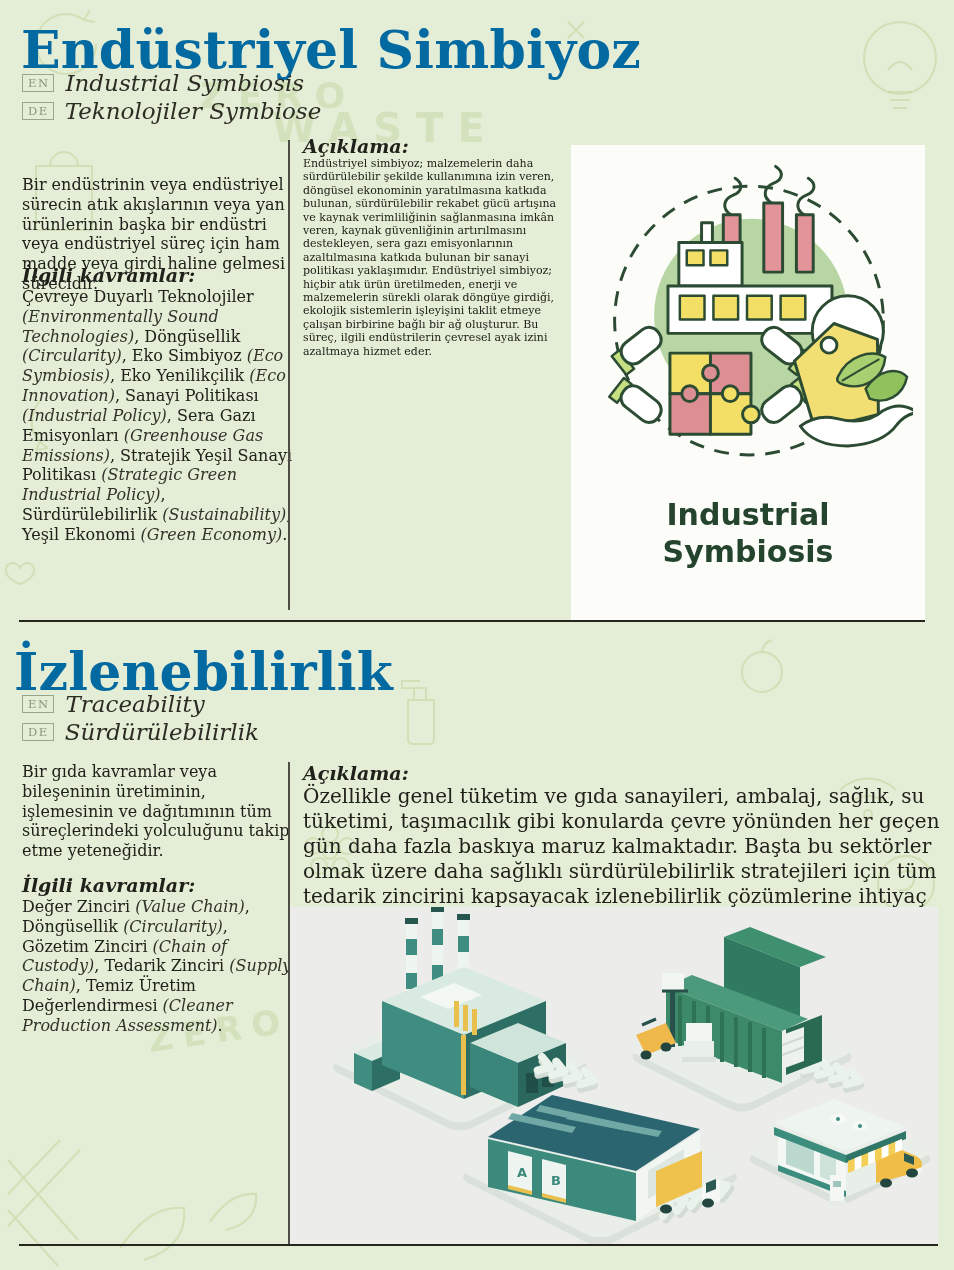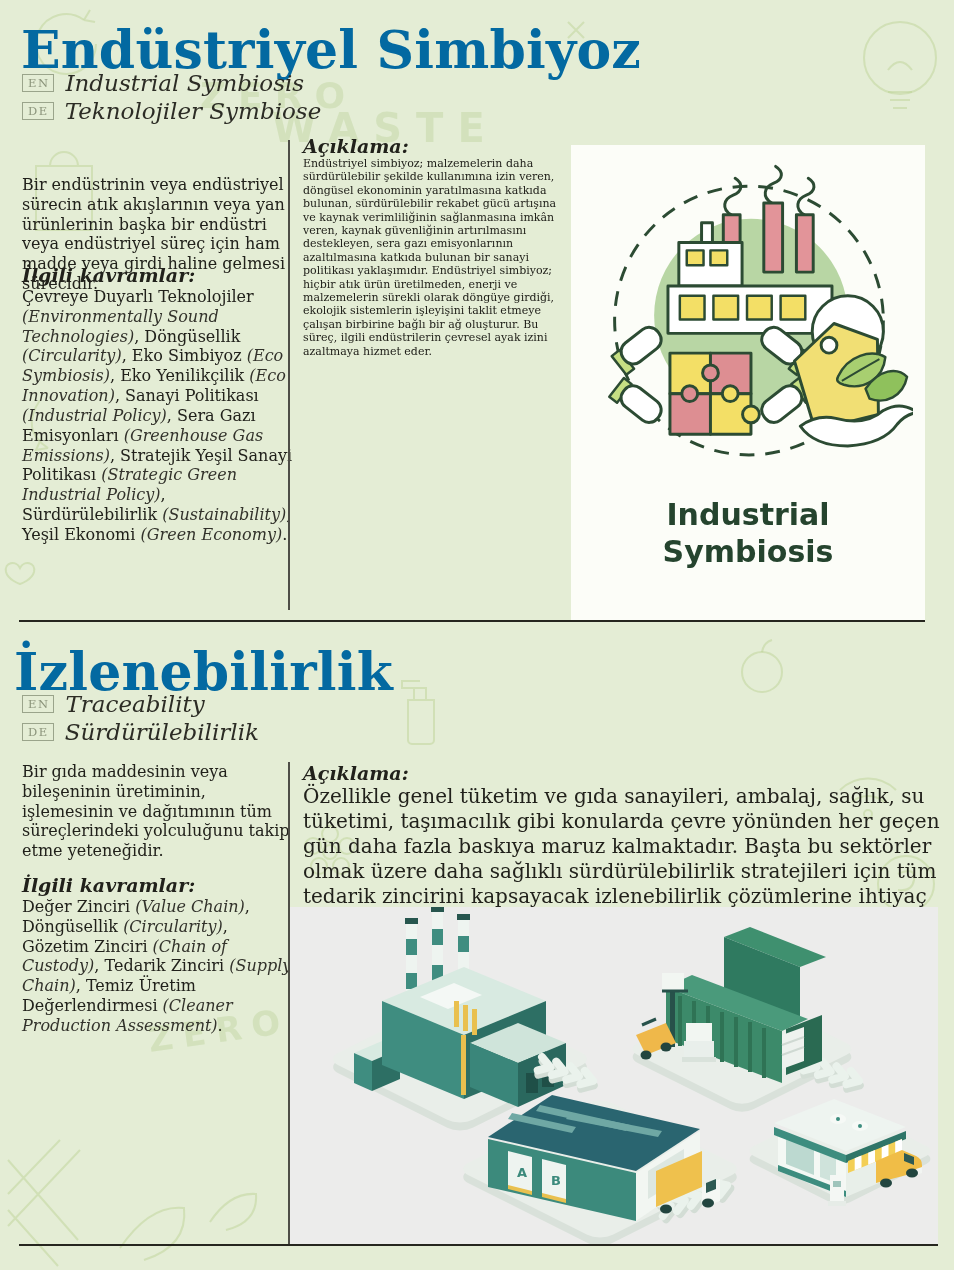--- a/index.html
+++ b/index.html
@@ -154,21 +154,21 @@
 
   <div class="abs lang-row" style="left:22px;top:691px;">
     <span class="lang-badge">EN</span>
     <span class="lang-text">Traceability</span>
   </div>
   <div class="abs lang-row" style="left:22px;top:719px;">
     <span class="lang-badge">DE</span>
     <span class="lang-text">Sürdürülebilirlik</span>
   </div>
 
-  <p class="abs body-text" style="left:22px;top:762px;width:276px;">Bir gıda maddesinin veya bileşeninin üretiminin, işlemesinin ve dağıtımının tüm süreçlerindeki yolculuğunu takip etme yeteneğidir.</p>
+  <p class="abs body-text" style="left:22px;top:762px;width:276px;">Bir gıda kavramlar veya bileşeninin üretiminin, işlemesinin ve dağıtımının tüm süreçlerindeki yolculuğunu takip etme yeteneğidir.</p>
   <p class="abs label" style="left:22px;top:874px;">İlgili kavramlar:</p>
   <p class="abs body-text" style="left:22px;top:897px;width:276px;"><span class="term-tr">Değer Zinciri </span><span class="term-en">(Value Chain)</span>, <span class="term-tr">Döngüsellik </span><span class="term-en">(Circularity)</span>, <span class="term-tr">Gözetim Zinciri </span><span class="term-en">(Chain of Custody)</span>, <span class="term-tr">Tedarik Zinciri </span><span class="term-en">(Supply Chain)</span>, <span class="term-tr">Temiz Üretim Değerlendirmesi </span><span class="term-en">(Cleaner Production Assessment)</span>.</p>
 
   <div class="abs vrule" style="left:288px;top:762px;height:482px;"></div>
 
   <p class="abs label" style="left:303px;top:762px;">Açıklama:</p>
   <p class="abs wide-body" style="left:303px;top:784px;width:637px;">Özellikle genel tüketim ve gıda sanayileri, ambalaj, sağlık, su tüketimi, taşımacılık gibi konularda çevre yönünden her geçen gün daha fazla baskıya maruz kalmaktadır. Başta bu sektörler olmak üzere daha sağlıklı sürdürülebilirlik stratejileri için tüm tedarik zincirini kapsayacak izlenebilirlik çözümlerine ihtiyaç artmaktadır. Özellikle bilinçli nihai tüketiciler, ürünlerin kusursuz izlenebilirliklerine önem vermektedir.</p>
 
   <div class="abs illus-box" style="left:290px;top:907px;width:648px;height:337px;">
     <svg width="648" height="337" viewBox="0 0 648 337">

